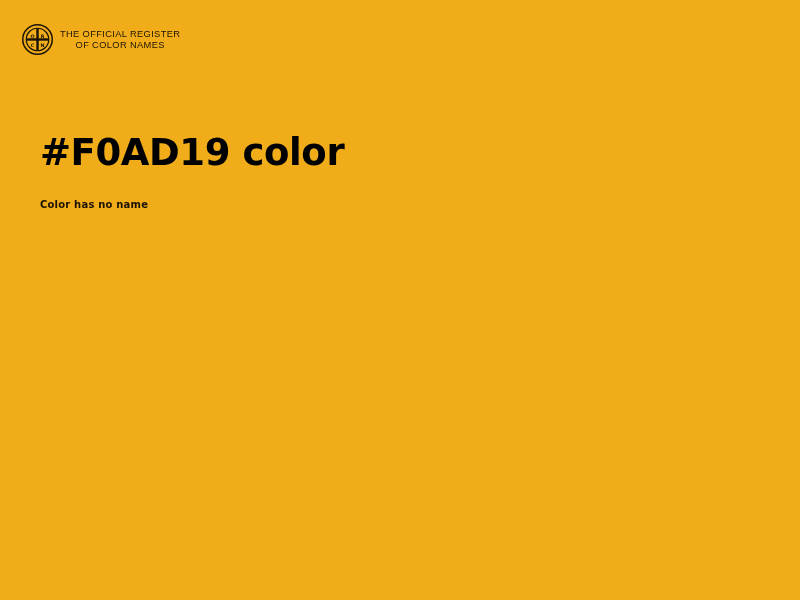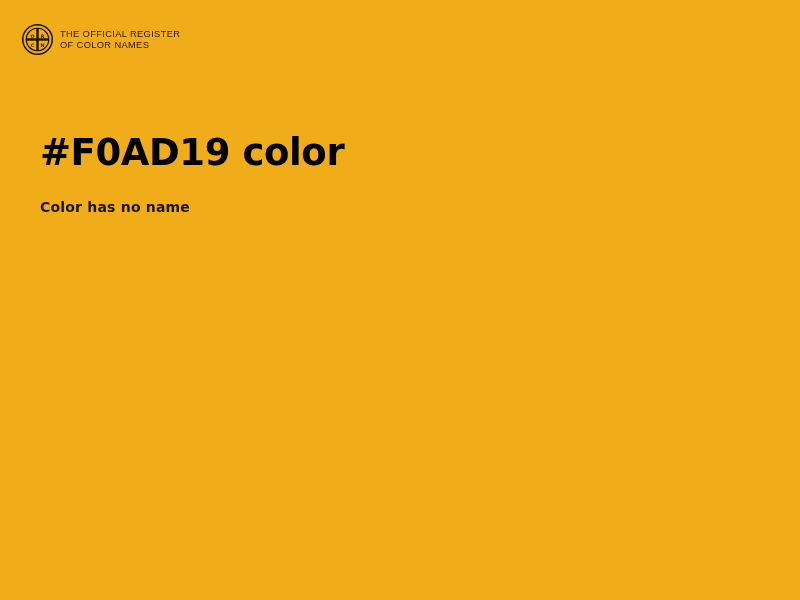--- a/index.html
+++ b/index.html
@@ -12,20 +12,21 @@
     overflow: hidden;
     font-family: "Liberation Sans", sans-serif;
     background: #f0ad19;
   }
   .page {
     position: relative;
     width: 800px;
     height: 496px;
     background: #f0ad19;
     box-sizing: border-box;
+    text-align: center;
   }
 
   
   .brand {
     position: absolute;
     left: 22px;
     top: 24px;
     display: flex;
     align-items: center;
     gap: 7px;
@@ -64,21 +65,21 @@
     letter-spacing: -0.4px;
     color: #000000;
     white-space: nowrap;
   }
   .subtitle {
     position: absolute;
     left: 40px;
     top: 199px;
     margin: 0;
     font-family: "DejaVu Sans", sans-serif;
-    font-size: 14px;
+    font-size: 10px;
     font-weight: bold;
     letter-spacing: 0.2px;
     color: #1a1205;
     white-space: nowrap;
   }
 
   
   .canvas-area {
     position: absolute;
     left: 0;

